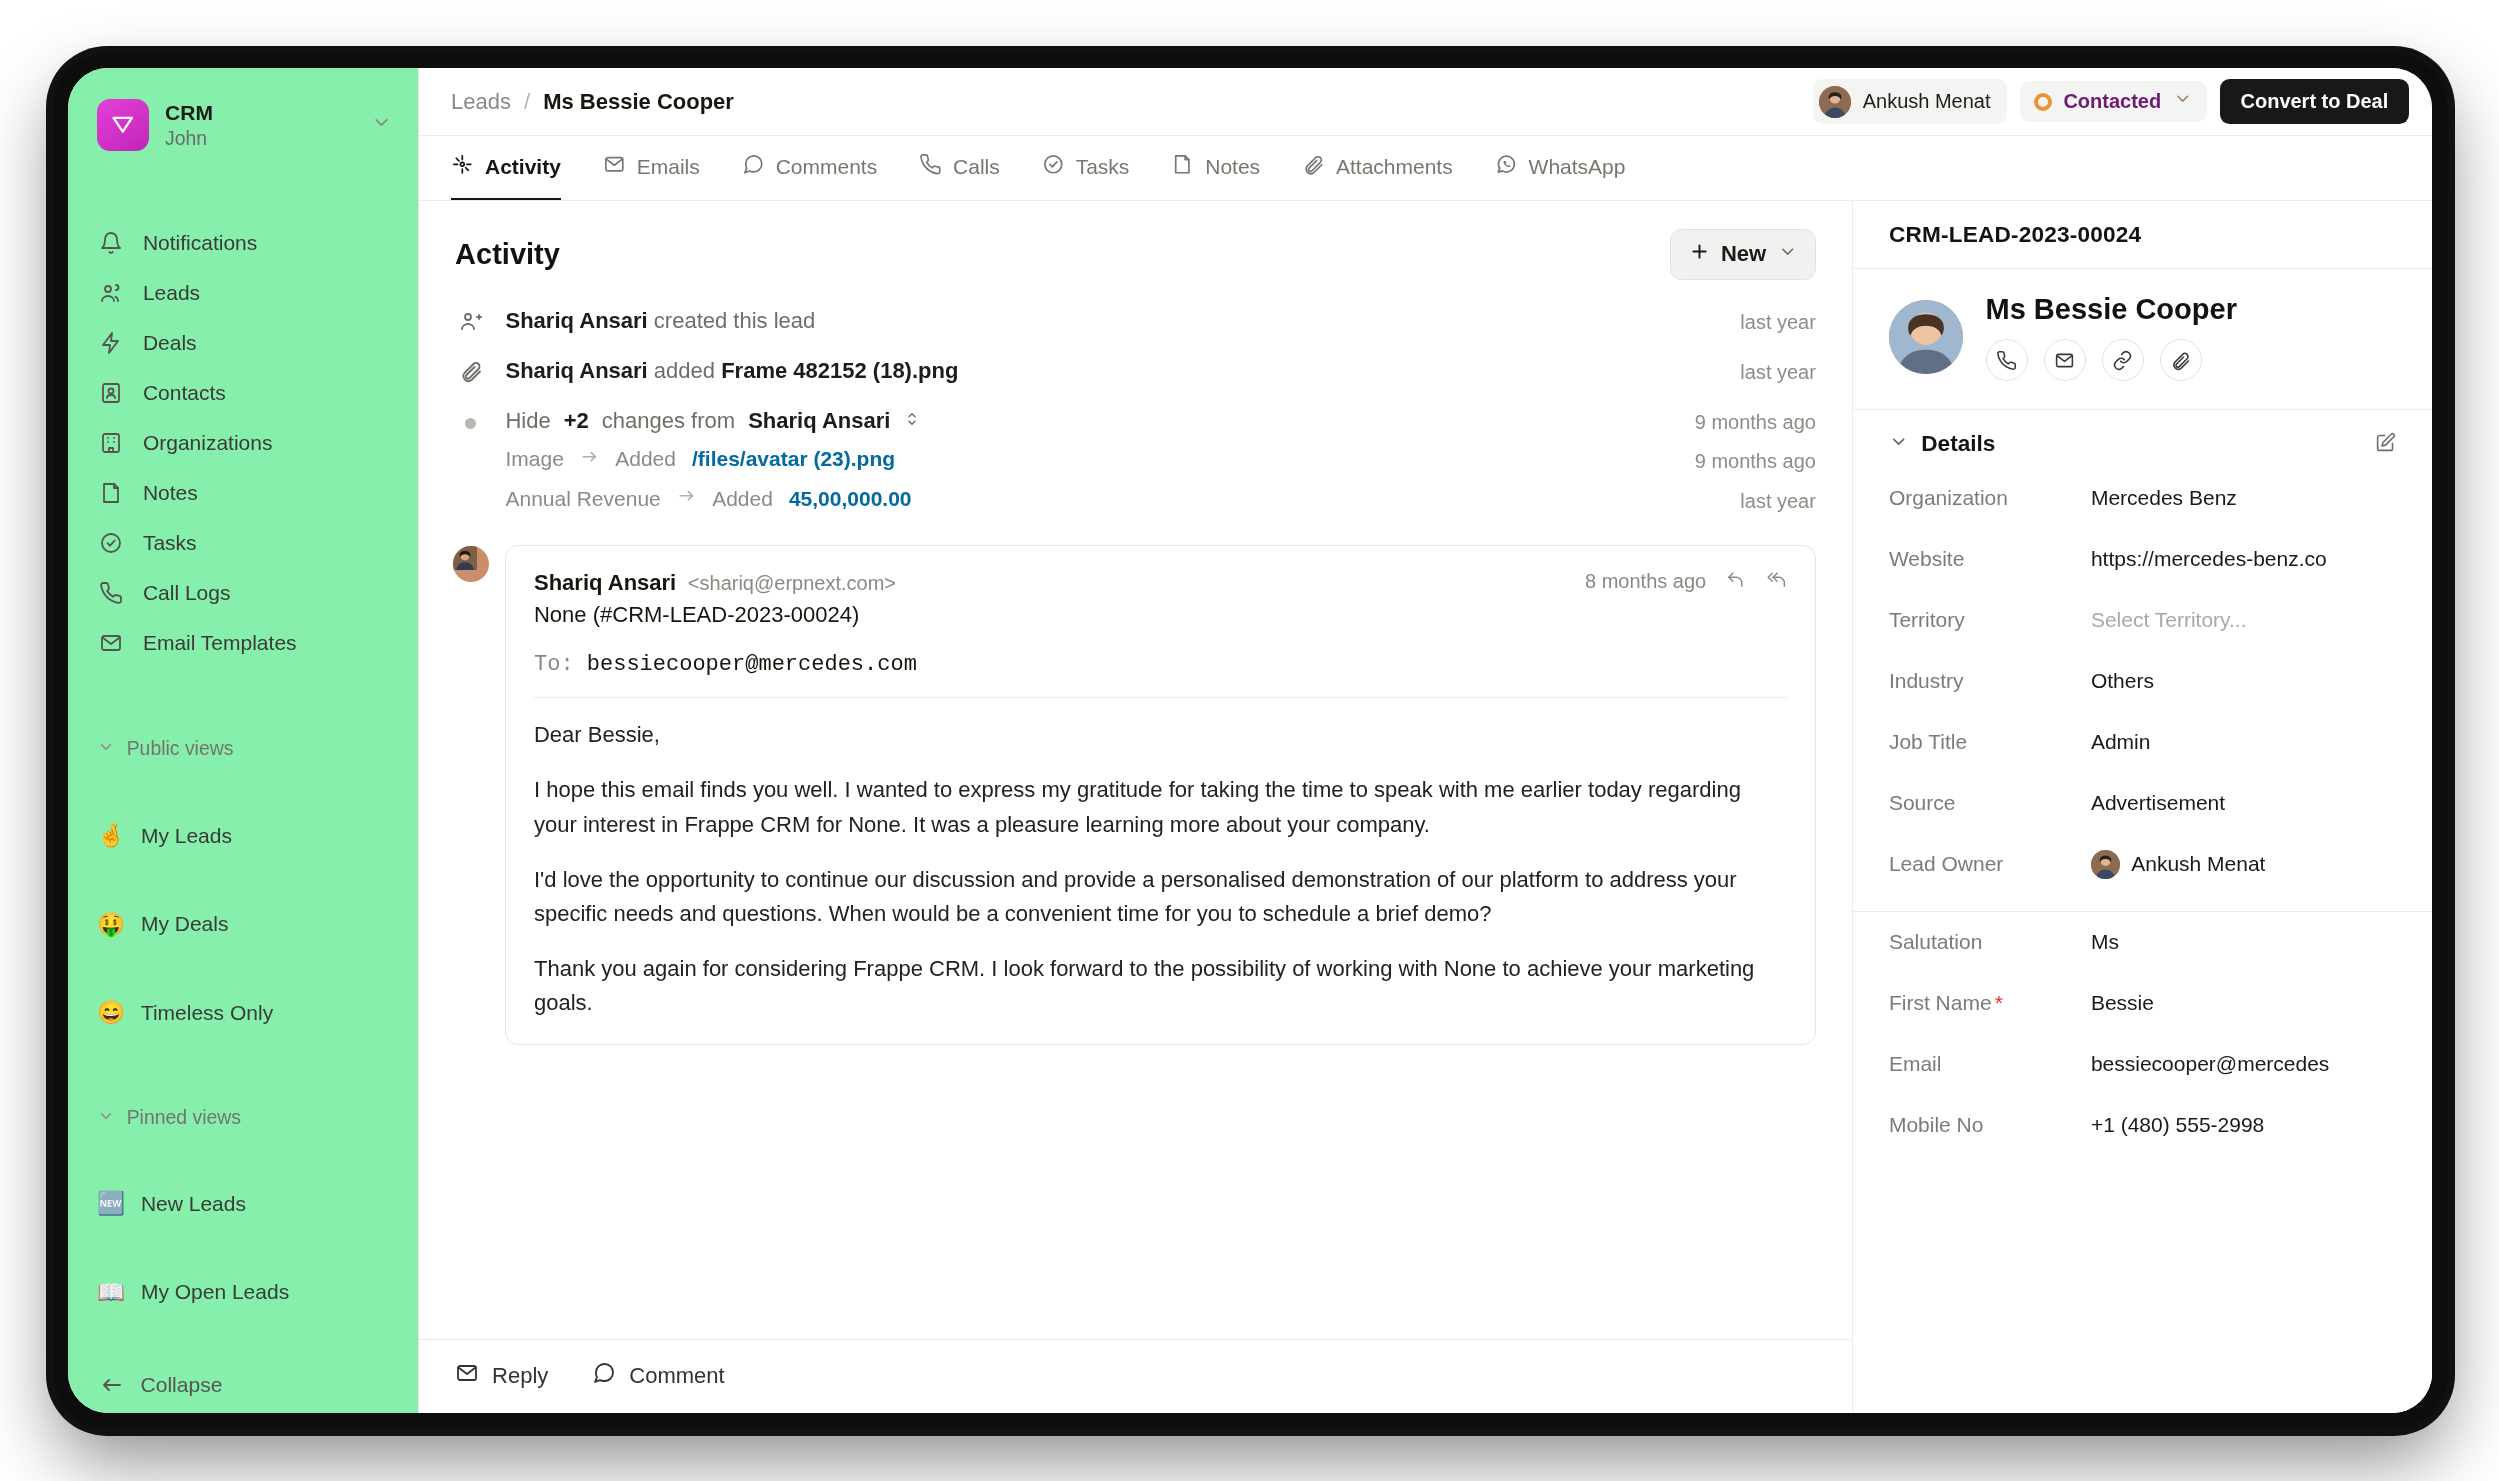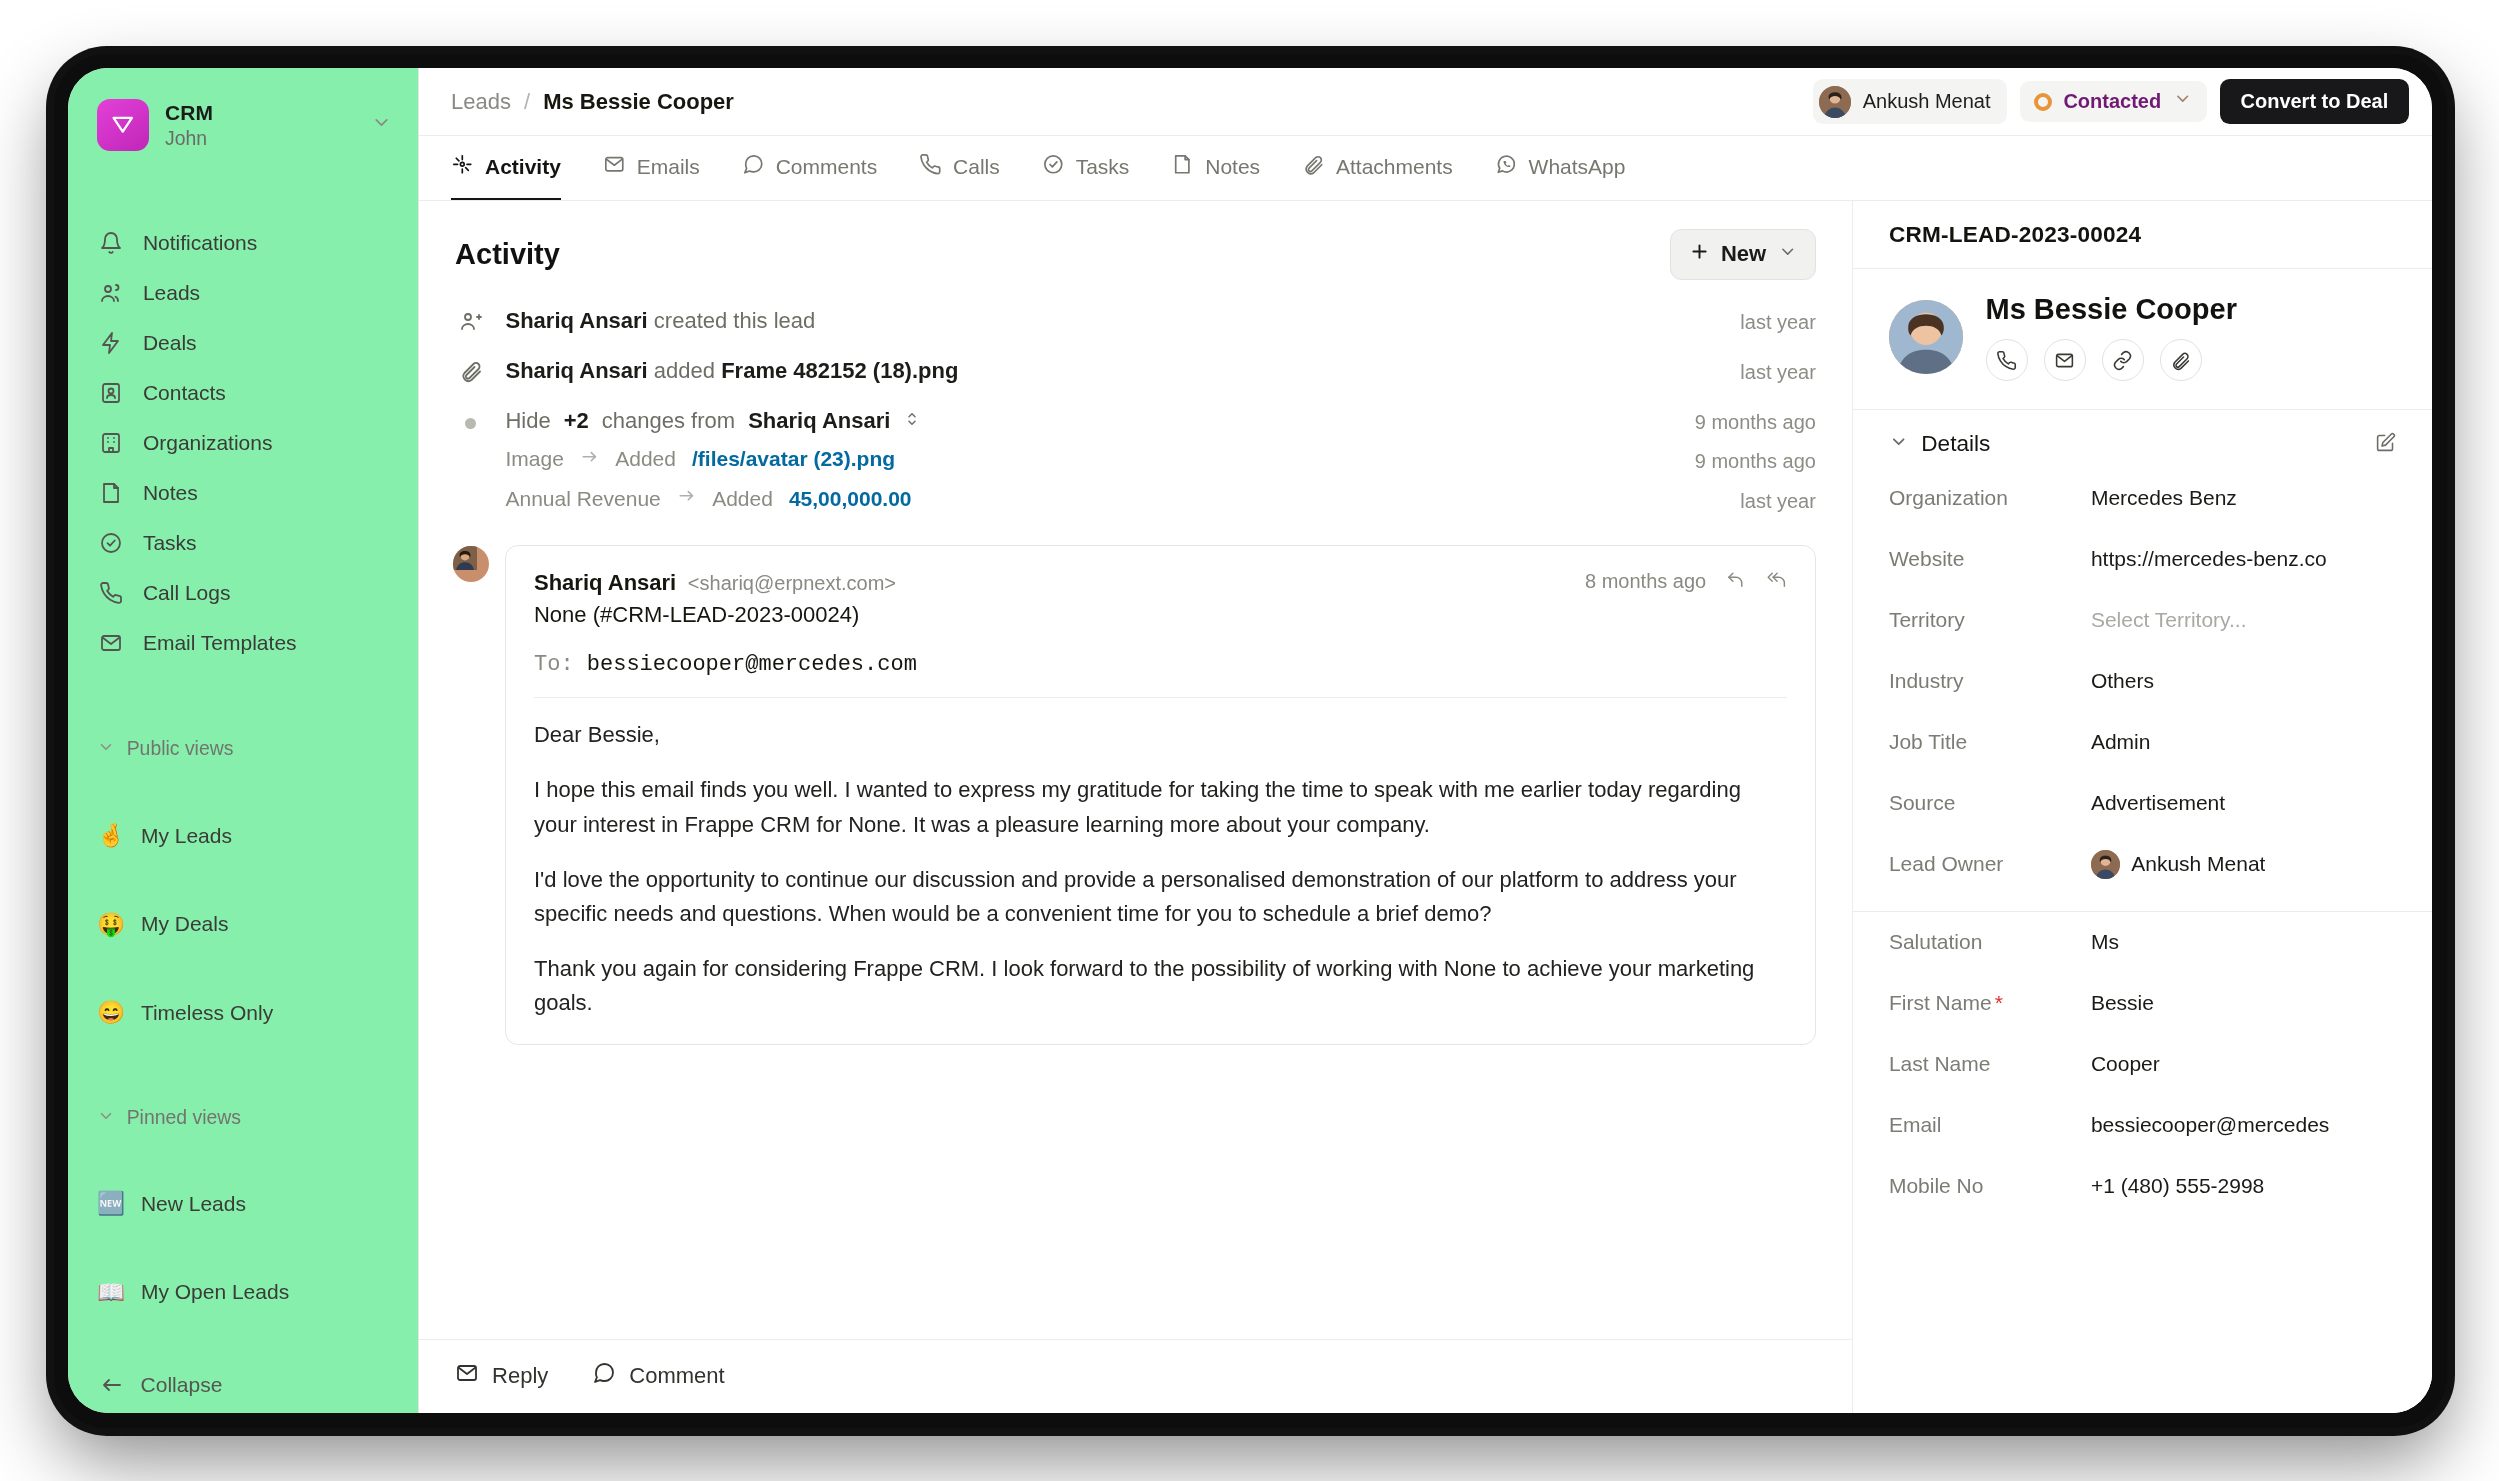--- a/index.html
+++ b/index.html
@@ -200,21 +200,21 @@
   .quick-actions { display: flex; gap: 16px; margin-top: 13px; }
   .qa {
     width: 42px; height: 42px; border-radius: 50%;
     border: 0.8px solid #e2e2de; display: flex; align-items: center; justify-content: center;
     color: #3a3a34;
   }
   .qa svg { width: 21px; height: 21px; }
 
   .sect-head { display: flex; align-items: center; gap: 13px; padding: 21px 36px 11.3px 36px; }
   .sect-head .tri { color: #6d6d66; font-size: 16px; }
-  .sect-title { font-size: 22.6px; font-weight: 400; color: #141411; }
+  .sect-title { font-size: 22.6px; font-weight: 700; color: #141411; }
   .sect-head .edit { margin-left: auto; color: #6d6d66; }
   .sect-head .edit svg { width: 21px; height: 21px; }
 
   .field { display: flex; align-items: center; padding: 0 36px; height: 61px; }
   .field-label { width: 202px; flex: 0 0 202px; font-size: 21px; color: #7c7c75; }
   .field-label .req { color: #e03131; margin-left: 3.2px; }
   .field-value { font-size: 21px; color: #1a1a16; display: flex; align-items: center; gap: 11.3px; overflow: hidden; white-space: nowrap; }
   .field-value.placeholder { color: #a9a9a2; }
   .sect-divider { height: 0.8px; background: #ececea; margin: 16px 0 0 0; }
 
@@ -745,24 +745,20 @@
 
          <div class="field">
            <span class="field-label">Salutation</span>
            <span class="field-value">Ms</span>
          </div>
          <div class="field">
            <span class="field-label"><span>First Name</span><span class="req">*</span></span>
            <span class="field-value">Bessie</span>
          </div>
          <div class="field">
-           <span class="field-label">Last Name</span>
-           <span class="field-value">Cooper</span>
-         </div>
-         <div class="field">
            <span class="field-label">Email</span>
            <span class="field-value">bessiecooper@mercedes</span>
          </div>
          <div class="field">
            <span class="field-label">Mobile No</span>
            <span class="field-value">+1 (480) 555-2998</span>
          </div>
        </aside>
 
      </div>

